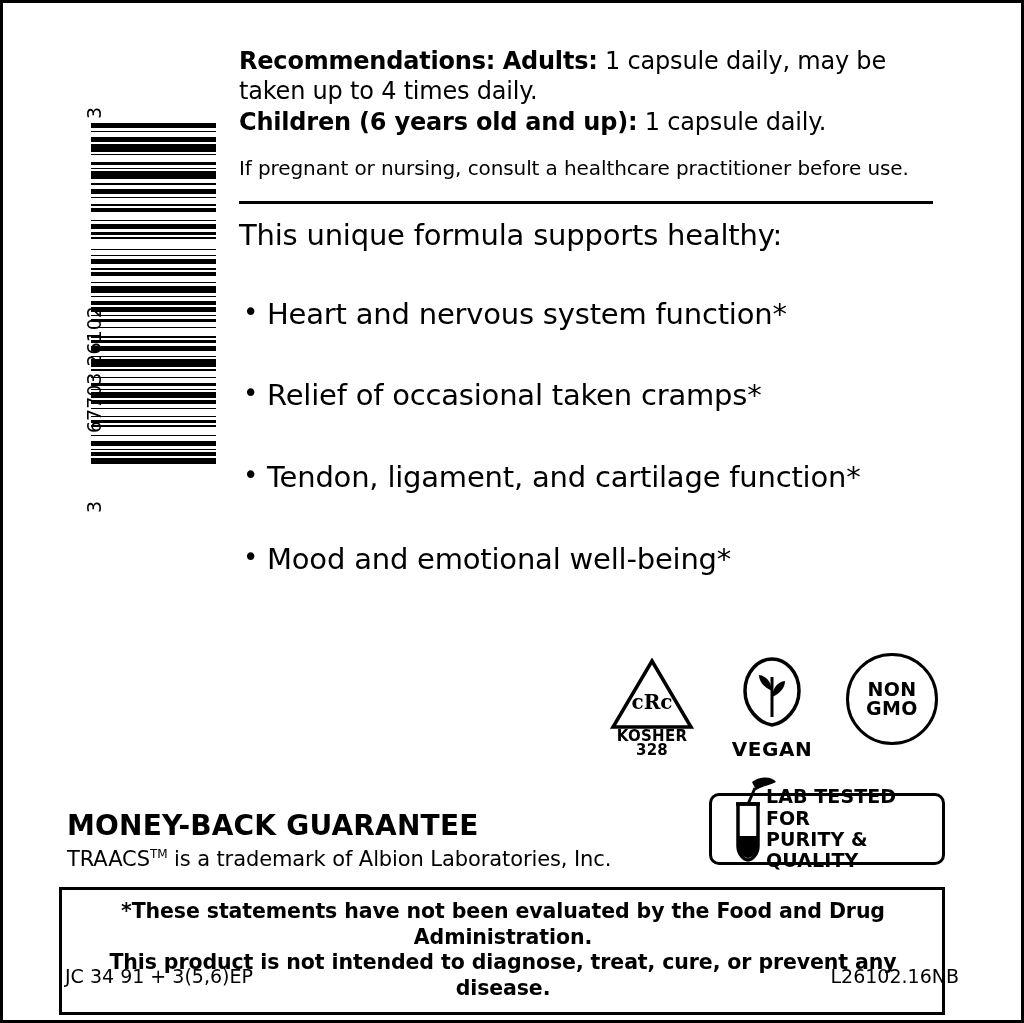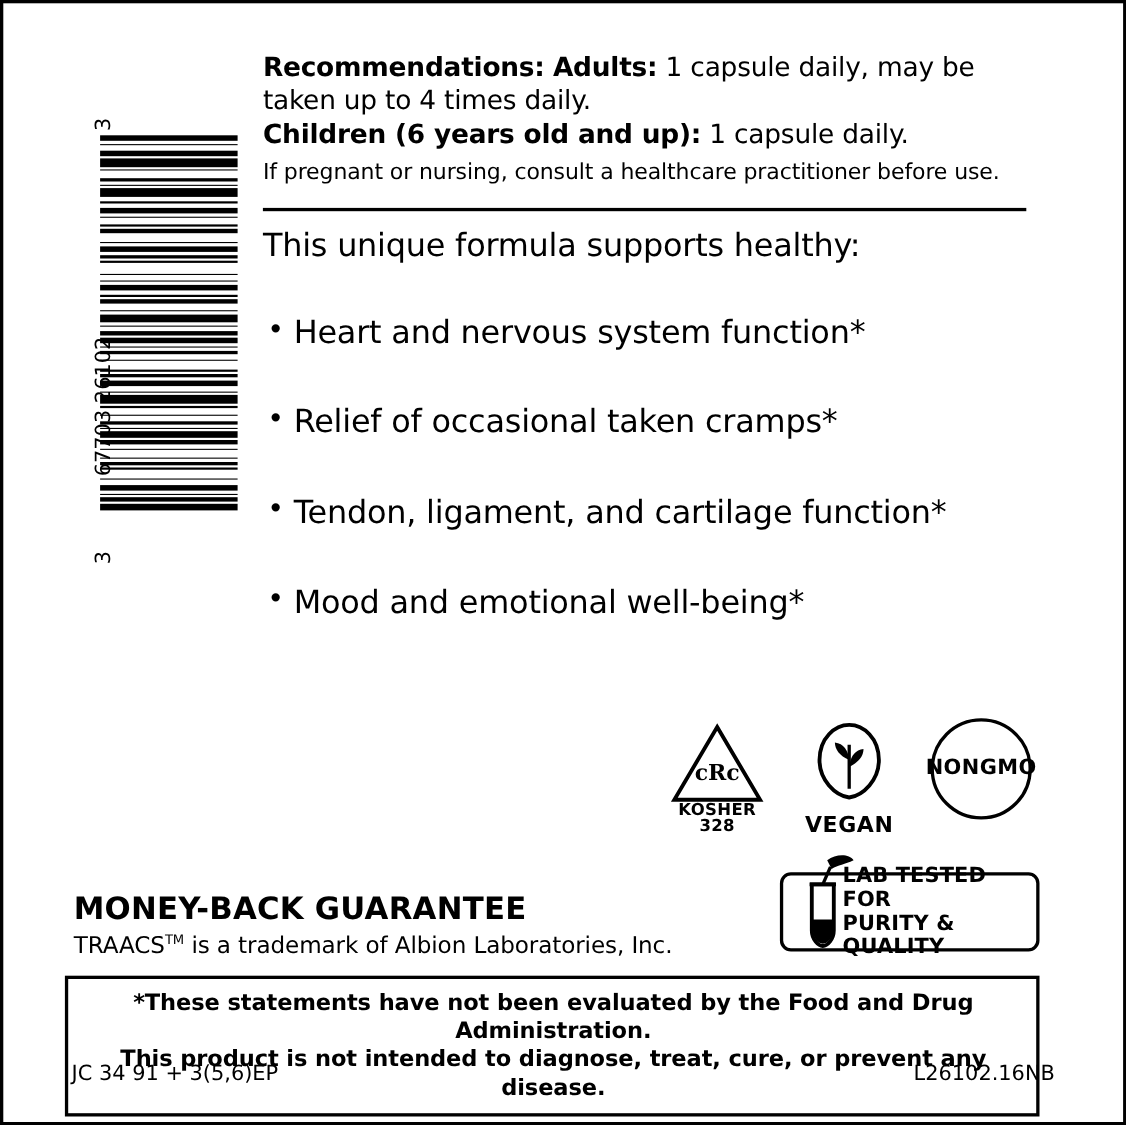--- a/index.html
+++ b/index.html
@@ -65,21 +65,21 @@
   .rec-line {
     font-size: 24px;
     line-height: 1.23;
     margin: 0 0 2px 0;
     letter-spacing: -0.2px;
   }
   .rec-line b { font-weight: bold; }
   .rec-note {
     font-size: 20px;
     line-height: 1.25;
-    margin: 6px 0 0 0;
+    margin: 18px 0 0 0;
     letter-spacing: -0.1px;
   }
   .divider {
     border: none;
     border-top: 3px solid #000;
     margin: 20px 0 14px 0;
     width: 694px;
   }
   .supports-head {
     font-size: 29px;
@@ -143,21 +143,21 @@
     letter-spacing: 0.5px;
     margin-top: 2px;
   }
   .gmo-circle {
     width: 86px;
     height: 86px;
     border: 3px solid #000;
     border-radius: 50%;
     margin: 0 auto;
     display: flex;
-    flex-direction: row;
+    flex-direction: column;
     align-items: center;
     justify-content: center;
     font-size: 19px;
     font-weight: bold;
     line-height: 1.02;
     letter-spacing: 0.4px;
   }
 
   .labtested {
     position: absolute;

